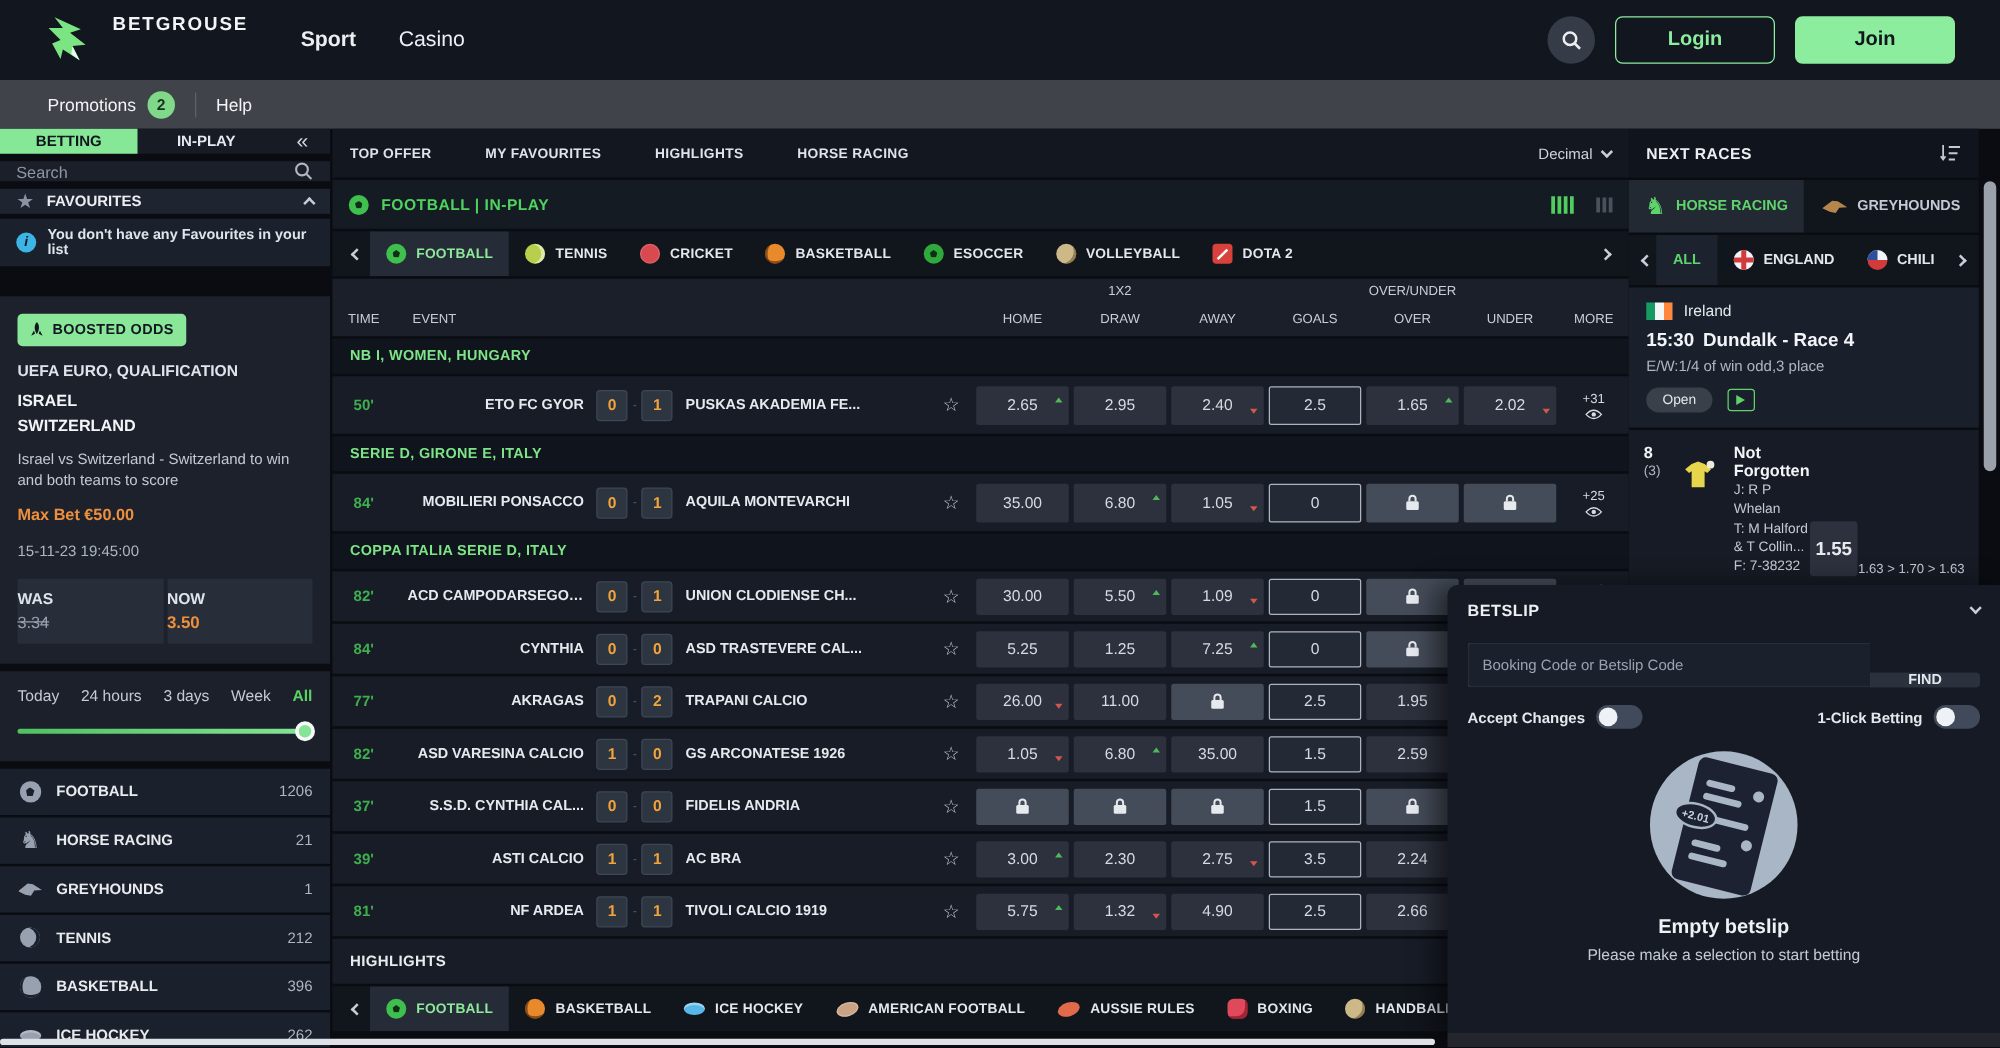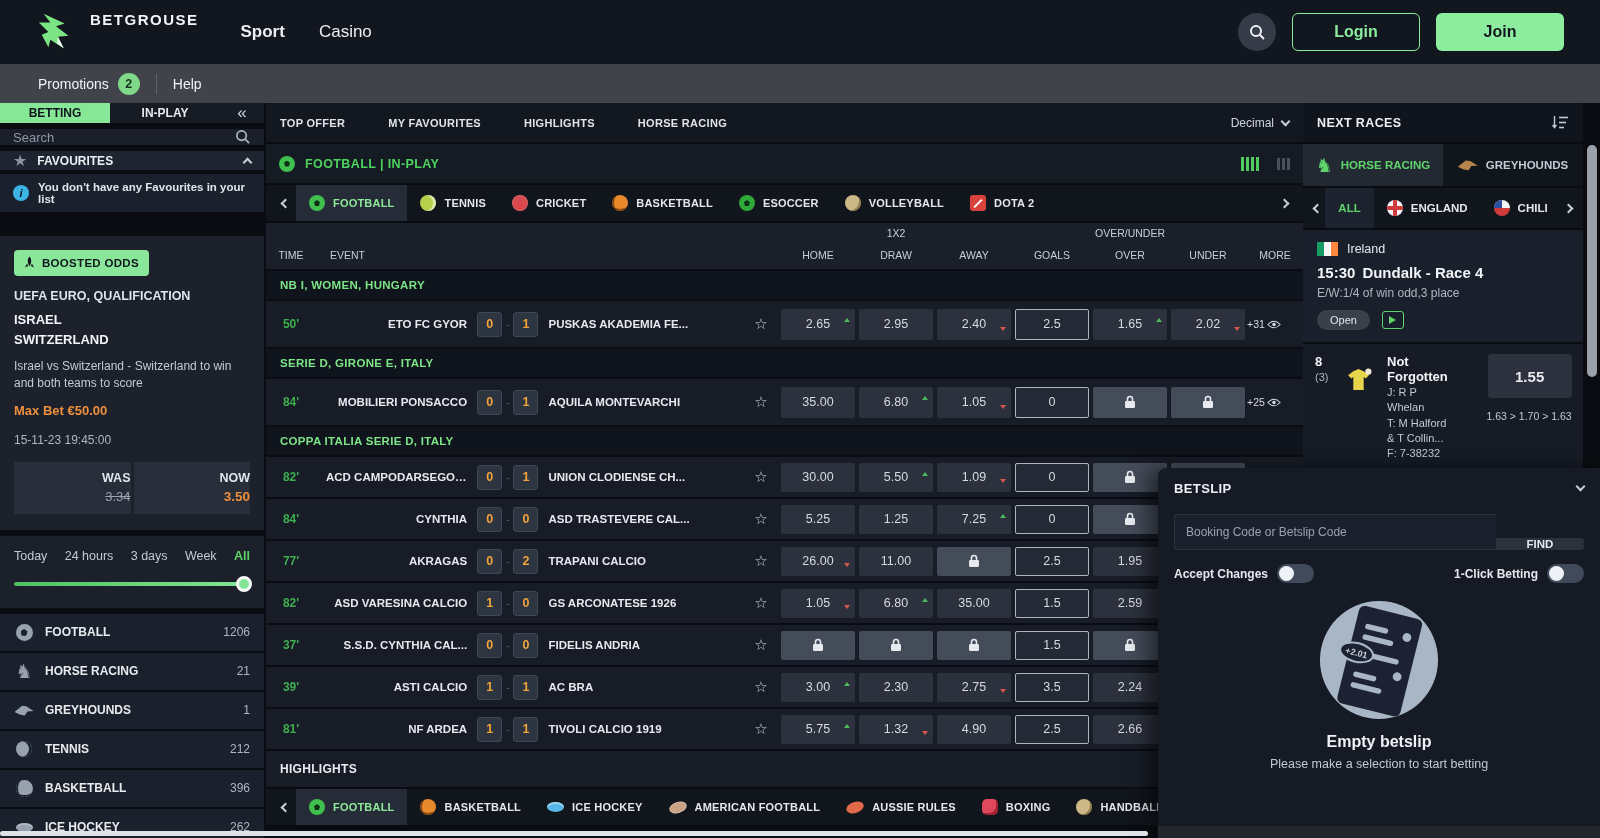--- a/index.html
+++ b/index.html
@@ -50,21 +50,21 @@
   .boost-card { margin-top:24px; background:#1c212c; padding:14px 14px 16px; }
   .boost-badge { display:inline-flex; align-items:center; gap:7px; height:26px; background:#8ae79a; border-radius:4px; padding:0 10px; cursor:pointer; }
   .boost-badge span { font-size:11.5px; font-weight:bold; color:#12161f; letter-spacing:.3px; }
   .boost-comp { margin-top:13px; font-size:12.5px; font-weight:bold; color:#dfe3ea; }
   .boost-team { margin-top:9px; font-size:13px; font-weight:bold; color:#f2f4f7; }
   .boost-team + .boost-team { margin-top:5px; }
   .boost-desc { margin-top:11px; font-size:12px; line-height:1.45; color:#c3cad4; }
   .boost-max { margin-top:10px; font-size:13px; font-weight:bold; color:#ee8f3c; }
   .boost-dt { margin-top:15px; font-size:12px; color:#aeb6c2; }
   .boost-odds { margin-top:15px; display:grid; grid-template-columns:1fr 1fr; gap:3px; }
-  .boost-tile { background:#272d39; height:52px; display:flex; flex-direction:column; align-items:flex-end; justify-content:center; gap:4px; cursor:pointer; }
+  .boost-tile { background:#272d39; height:52px; display:flex; flex-direction:column; align-items:flex-start; justify-content:center; gap:4px; cursor:pointer; }
   .boost-tile .lbl { font-size:12.5px; font-weight:bold; color:#dfe3ea; }
   .boost-tile .was-val { font-size:13px; color:#9aa2b0; text-decoration:line-through; }
   .boost-tile .now-val { font-size:13.5px; font-weight:bold; color:#ee8f3c; }
   .time-filter { margin-top:6px; background:#1b202b; padding:13px 14px 16px; }
   .tf-opts { display:flex; justify-content:space-between; }
   .tf-opt { font-size:12.5px; color:#c3cad4; cursor:pointer; }
   .tf-opt[data-active="true"] { color:#5bd264; font-weight:bold; }
   .tf-slider { margin-top:13px; position:relative; height:16px; }
   .tf-track { position:absolute; left:0; right:0; top:6px; height:4px; border-radius:2px; background:linear-gradient(90deg,#4fc160,#84e596); }
   .tf-knob { position:absolute; right:-2px; top:0; width:16px; height:16px; border-radius:50%; background:#84e596; border:3px solid #f5f7f9; cursor:pointer; }
@@ -143,21 +143,21 @@
   .odds { position:relative; margin:0 2px; height:31px; background:#2c313d; border-radius:2px; display:flex; align-items:center; justify-content:center; cursor:pointer; }
   .rows.compact .odds { height:29px; }
   .odds .ov { font-size:12.5px; color:#d6dae1; }
   .odds.goals { background:#242a35; border:1px solid #aeb4be; }
   .odds[data-lock="true"] { background:#454c59; }
   .odds .lock { display:none; width:12px; height:14px; }
   .odds[data-lock="true"] .lock { display:block; }
   .odds .arr { display:none; position:absolute; right:5px; width:0; height:0; border-left:3.5px solid transparent; border-right:3.5px solid transparent; }
   .odds[data-trend="up"] .arr { display:block; top:9px; border-bottom:4.5px solid #4db85c; }
   .odds[data-trend="down"] .arr { display:block; bottom:9px; border-top:4.5px solid #d4574e; }
-  .c-more { display:flex; flex-direction:row; align-items:center; justify-content:flex-start; gap:2px; cursor:pointer; }
+  .c-more { display:flex; flex-direction:column; align-items:center; justify-content:center; gap:2px; cursor:pointer; }
   .more-count { font-size:10.5px; color:#d6dae1; }
   .eye { width:14px; height:9px; }
   .hl-title { margin-top:2px; height:36px; background:#171c26; display:flex; align-items:center; padding-left:14px; }
   .hl-title span { font-size:12px; font-weight:bold; color:#e8eaee; letter-spacing:.3px; }
   
   .next-races { position:absolute; left:1303px; top:103px; width:280px; height:735px; }
   .nr-header { height:39px; background:#10141c; display:flex; align-items:center; padding:0 14px; }
   .nr-header .t { font-size:12.5px; font-weight:bold; color:#eceef2; letter-spacing:.4px; flex:1; }
   .nr-tabs { margin-top:2px; height:42px; display:flex; background:#11151c; }
   .nr-tab { flex:1; display:flex; align-items:center; justify-content:center; gap:8px; cursor:pointer; }
@@ -195,21 +195,21 @@
   .silk { width:27px; height:23px; margin-top:14px; }
   .silk .silk-band { display:none; }
   .silk[data-silk="yellow"] .silk-body { fill:#e7d54b; }
   .silk[data-silk="yellow"] .silk-cap { fill:#f0ead8; }
   .silk[data-silk="green"] .silk-body { fill:#4db86a; }
   .silk[data-silk="green"] .silk-band { display:block; fill:#e89ab5; }
   .silk[data-silk="green"] .silk-cap { fill:#bfe8c9; }
   .run-info { padding-left:6px; }
   .run-name { font-size:13px; font-weight:bold; color:#f2f4f7; }
   .run-line { font-size:11px; color:#c3cad4; line-height:1.35; margin-top:1px; max-width:140px; }
-  .run-right { display:flex; flex-direction:column; align-items:flex-end; }
+  .run-right { display:flex; flex-direction:row; align-items:flex-end; }
   .run-odds { width:84px; height:44px; background:#2c313d; border-radius:3px; display:flex; align-items:center; justify-content:center; font-size:15px; font-weight:bold; color:#e8eaee; cursor:pointer; }
   .run-hist { margin-top:12px; font-size:10.5px; color:#c3cad4; white-space:nowrap; }
   
   .betslip { position:absolute; left:1158px; top:468px; width:442px; height:358px; background:#151a24; border-radius:8px 0 0 0; box-shadow:-10px 0 20px rgba(0,0,0,.5); z-index:6; }
   .bs-header { height:40px; display:flex; align-items:center; padding:0 16px; }
   .bs-header .t { font-size:13px; font-weight:bold; color:#eceef2; letter-spacing:.4px; flex:1; }
   .bs-input-row { margin:6px 16px 0; display:flex; height:36px; }
   .bs-input-row input { flex:1; background:#1b212c; border:1px solid #2c3340; border-right:none; border-radius:3px 0 0 3px; padding:0 11px; color:#c3cad4; font-size:12px; font-family:inherit; outline:none; }
   .bs-input-row input::placeholder { color:#9aa2b0; }
   .bs-find { width:88px; background:#2b313d; border-radius:0 3px 3px 0; display:flex; align-items:center; justify-content:center; font-size:11.5px; font-weight:bold; color:#e4e7ec; cursor:pointer;margin-top:24px; }

